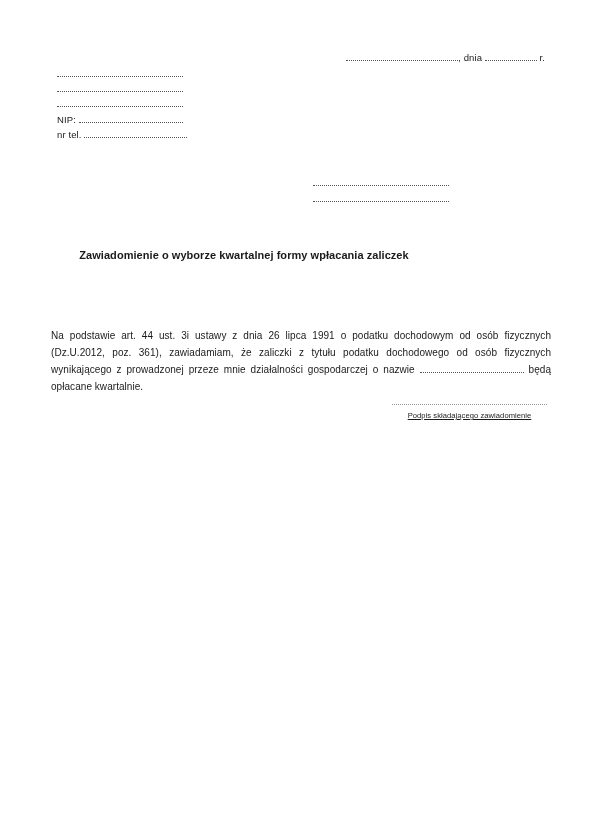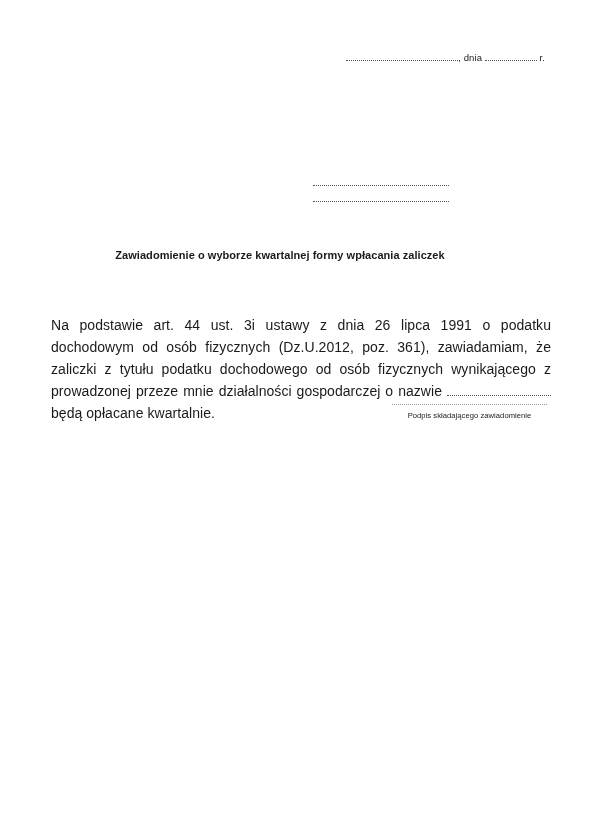--- a/index.html
+++ b/index.html
@@ -75,43 +75,43 @@
   .doc-title {
     position: absolute;
     top: 247px;
     left: 0;
     width: 488px;
     text-align: center;
     font-size: 11px;
     font-weight: bold;
     line-height: 17px;
     letter-spacing: 0.05px;
-    padding-left: 36px;
   }
 
   
   .body-text {
     position: absolute;
-    top: 314px;
+    top: 327px;
     left: 51px;
     width: 500px;
-    font-size: 14px;
-    line-height: 22px;
+    font-size: 10px;
+    line-height: 17px;
     text-align: justify;
     letter-spacing: 0.05px;
   }
   .body-text .blank { width: 104px; }
 
   
   .signature {
     position: absolute;
     top: 404px;
     left: 392px;
     width: 155px;
     text-align: center;
+    text-decoration: underline;
   }
   .sig-rule {
     width: 155px;
     height: 0;
     border-bottom: 1px dotted #999;
     margin-bottom: 6px;
   }
   .sig-caption {
     font-size: 7.6px;
     line-height: 10px;
@@ -123,20 +123,39 @@
 <body>
 
 <div class="page">
 
   <div class="date-line">
     <span class="dots"></span><span>, dnia</span>
     <span class="dots short"></span>
     <span>r.</span>
   </div>
 
+  <div class="sender-block">
+    <div class="row">
+      <span class="dots full"></span>
+    </div>
+    <div class="row">
+      <span class="dots full"></span>
+    </div>
+    <div class="row">
+      <span class="dots full"></span>
+    </div>
+    <div class="row">
+      <span class="lbl">NIP:</span>
+      <span class="dots nip"></span>
+    </div>
+    <div class="row">
+      <span class="lbl">nr tel.</span>
+      <span class="dots tel"></span>
+    </div>
+  </div>
 
   <div class="addressee">
     <div>
       <span class="dots"></span>
     </div>
     <div>
       <span class="dots"></span>
     </div>
   </div>
 

